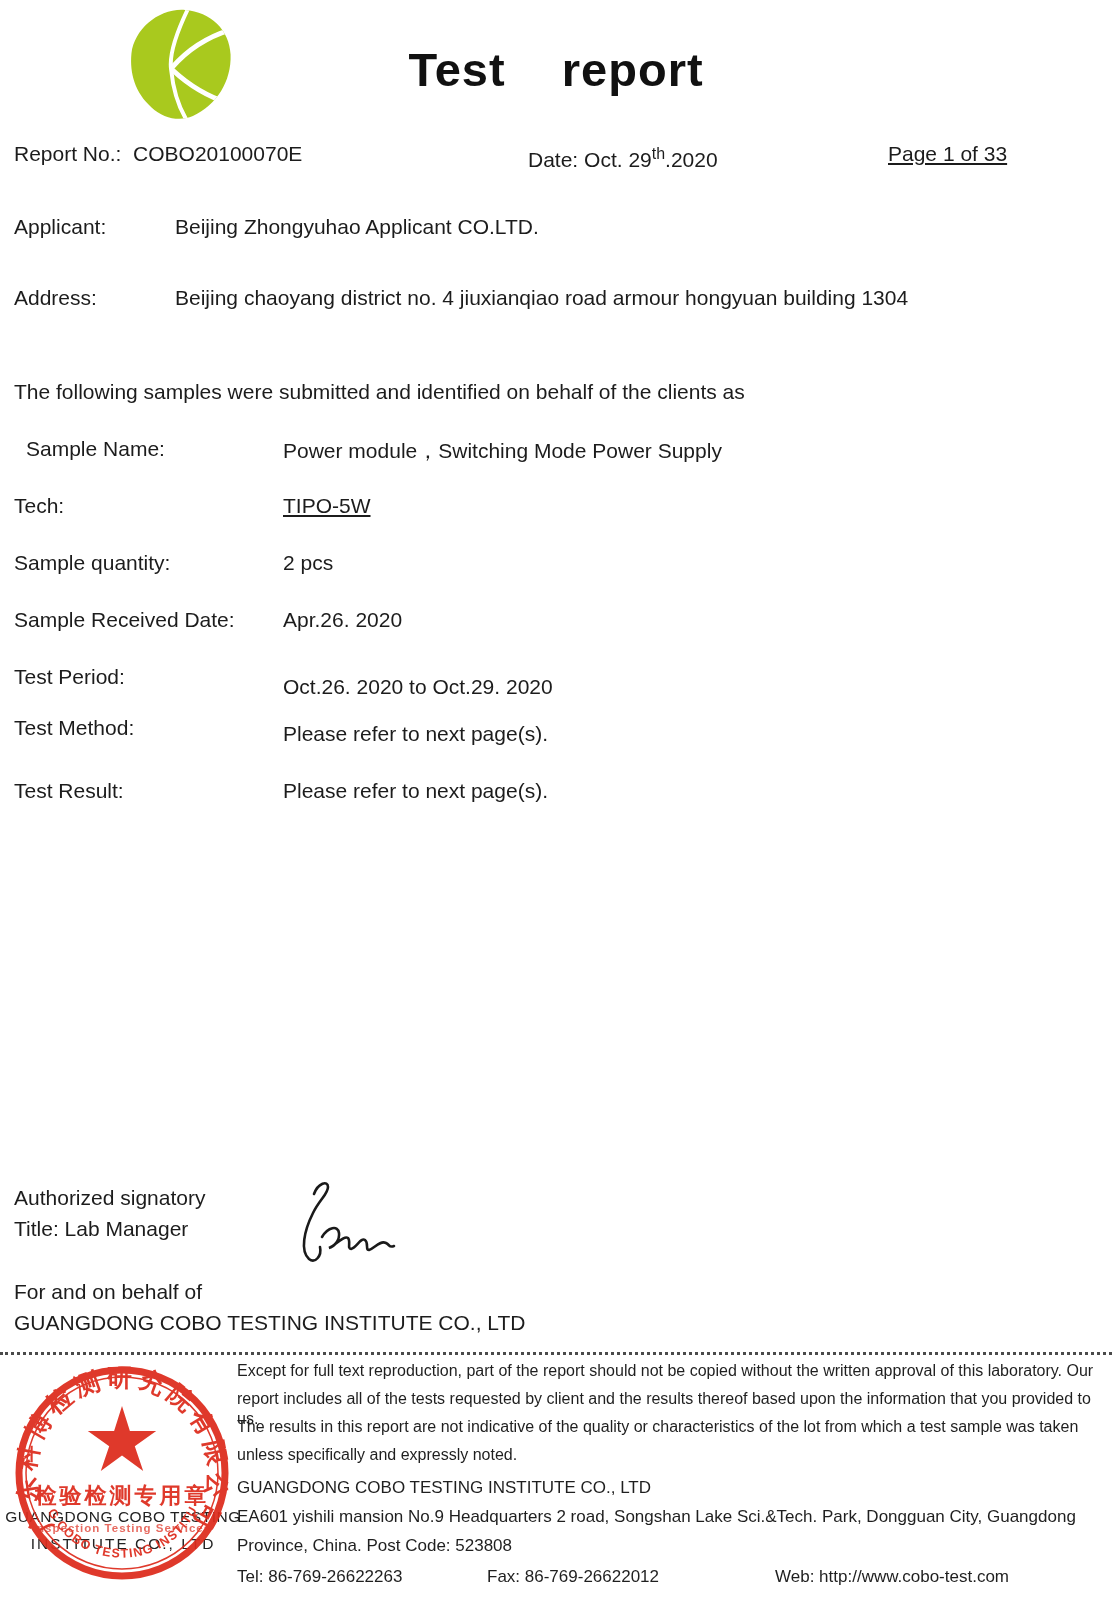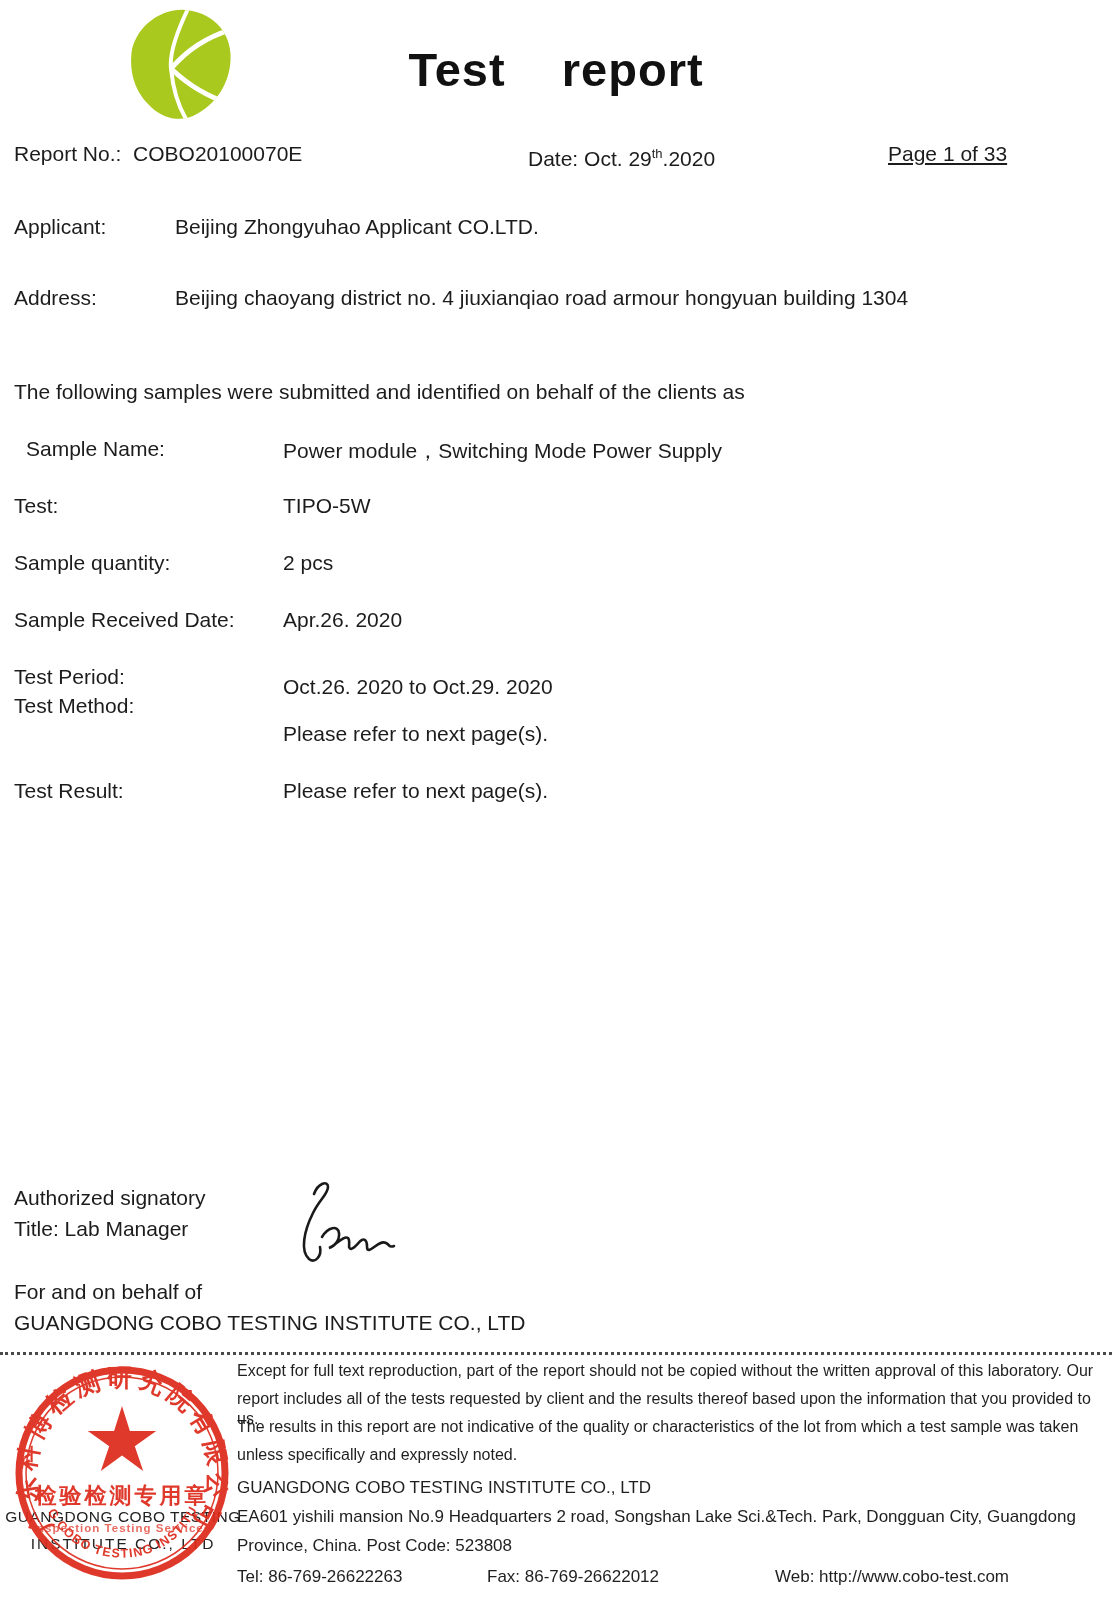--- a/index.html
+++ b/index.html
@@ -45,47 +45,47 @@
     </g>
   </svg>
 </div>
 
 <div class="title">Test    report</div>
 
 <div class="abs t21" style="left:14px;top:141px;">
   <span>Report No.:</span>&nbsp;&nbsp;<span>COBO20100070E</span>
 </div>
 <div class="abs t21" style="left:528px;top:141px;">
-  <span>Date:</span>&nbsp;<span>Oct. 29</span><sup style="font-size:13px;">th</sup><span>.2020</span>
+  <span>Date:</span>&nbsp;<span>Oct. 29</span><sup style="font-size:16px;">th</sup><span>.2020</span>
 </div>
 <div class="abs t21" style="left:888px;top:141px;text-decoration:underline;">Page 1 of 33</div>
 
 <div class="lbl" style="top:215px;">Applicant:</div>
 <div class="val-party" style="top:215px;">Beijing Zhongyuhao Applicant CO.LTD.</div>
 <div class="lbl" style="top:286px;">Address:</div>
 <div class="val-party" style="top:286px;">Beijing chaoyang district no. 4 jiuxianqiao road armour hongyuan building 1304</div>
 
 <div class="lbl" style="top:380px;">The following samples were submitted and identified on behalf of the clients as</div>
 
 <div class="lbl" style="top:437px;margin-left:12px;">Sample Name:</div>
 <div class="val-field" style="top:437px;">Power module，Switching Mode Power Supply</div>
 
-<div class="lbl" style="top:494px;">Test:</div>
-<div class="val-field" style="top:494px;">TIPO-5W</div>
+<div class="lbl" style="top:494px;">Tech:</div>
+<div class="val-field" style="top:494px;text-decoration:underline;">TIPO-5W</div>
 
 <div class="lbl" style="top:551px;">Sample quantity:</div>
 <div class="val-field" style="top:551px;">2 pcs</div>
 
 <div class="lbl" style="top:608px;">Sample Received Date:</div>
 <div class="val-field" style="top:608px;">Apr.26. 2020</div>
 
 <div class="lbl" style="top:665px;">Test Period:</div>
 <div class="val-field" style="top:675px;">Oct.26. 2020 to Oct.29. 2020</div>
 
-<div class="lbl" style="top:694px;">Test Method:</div>
+<div class="lbl" style="top:716px;">Test Method:</div>
 <div class="val-field" style="top:722px;">Please refer to next page(s).</div>
 
 <div class="lbl" style="top:779px;">Test Result:</div>
 <div class="val-field" style="top:779px;">Please refer to next page(s).</div>
 
 <div class="sig-line" style="top:1186px;">Authorized signatory</div>
 <div class="sig-line" style="top:1217px;">Title: Lab Manager</div>
 
 <div class="abs" style="left:284px;top:1178px;width:124px;height:92px;">
   <svg width="124" height="92" viewBox="0 0 124 92">

